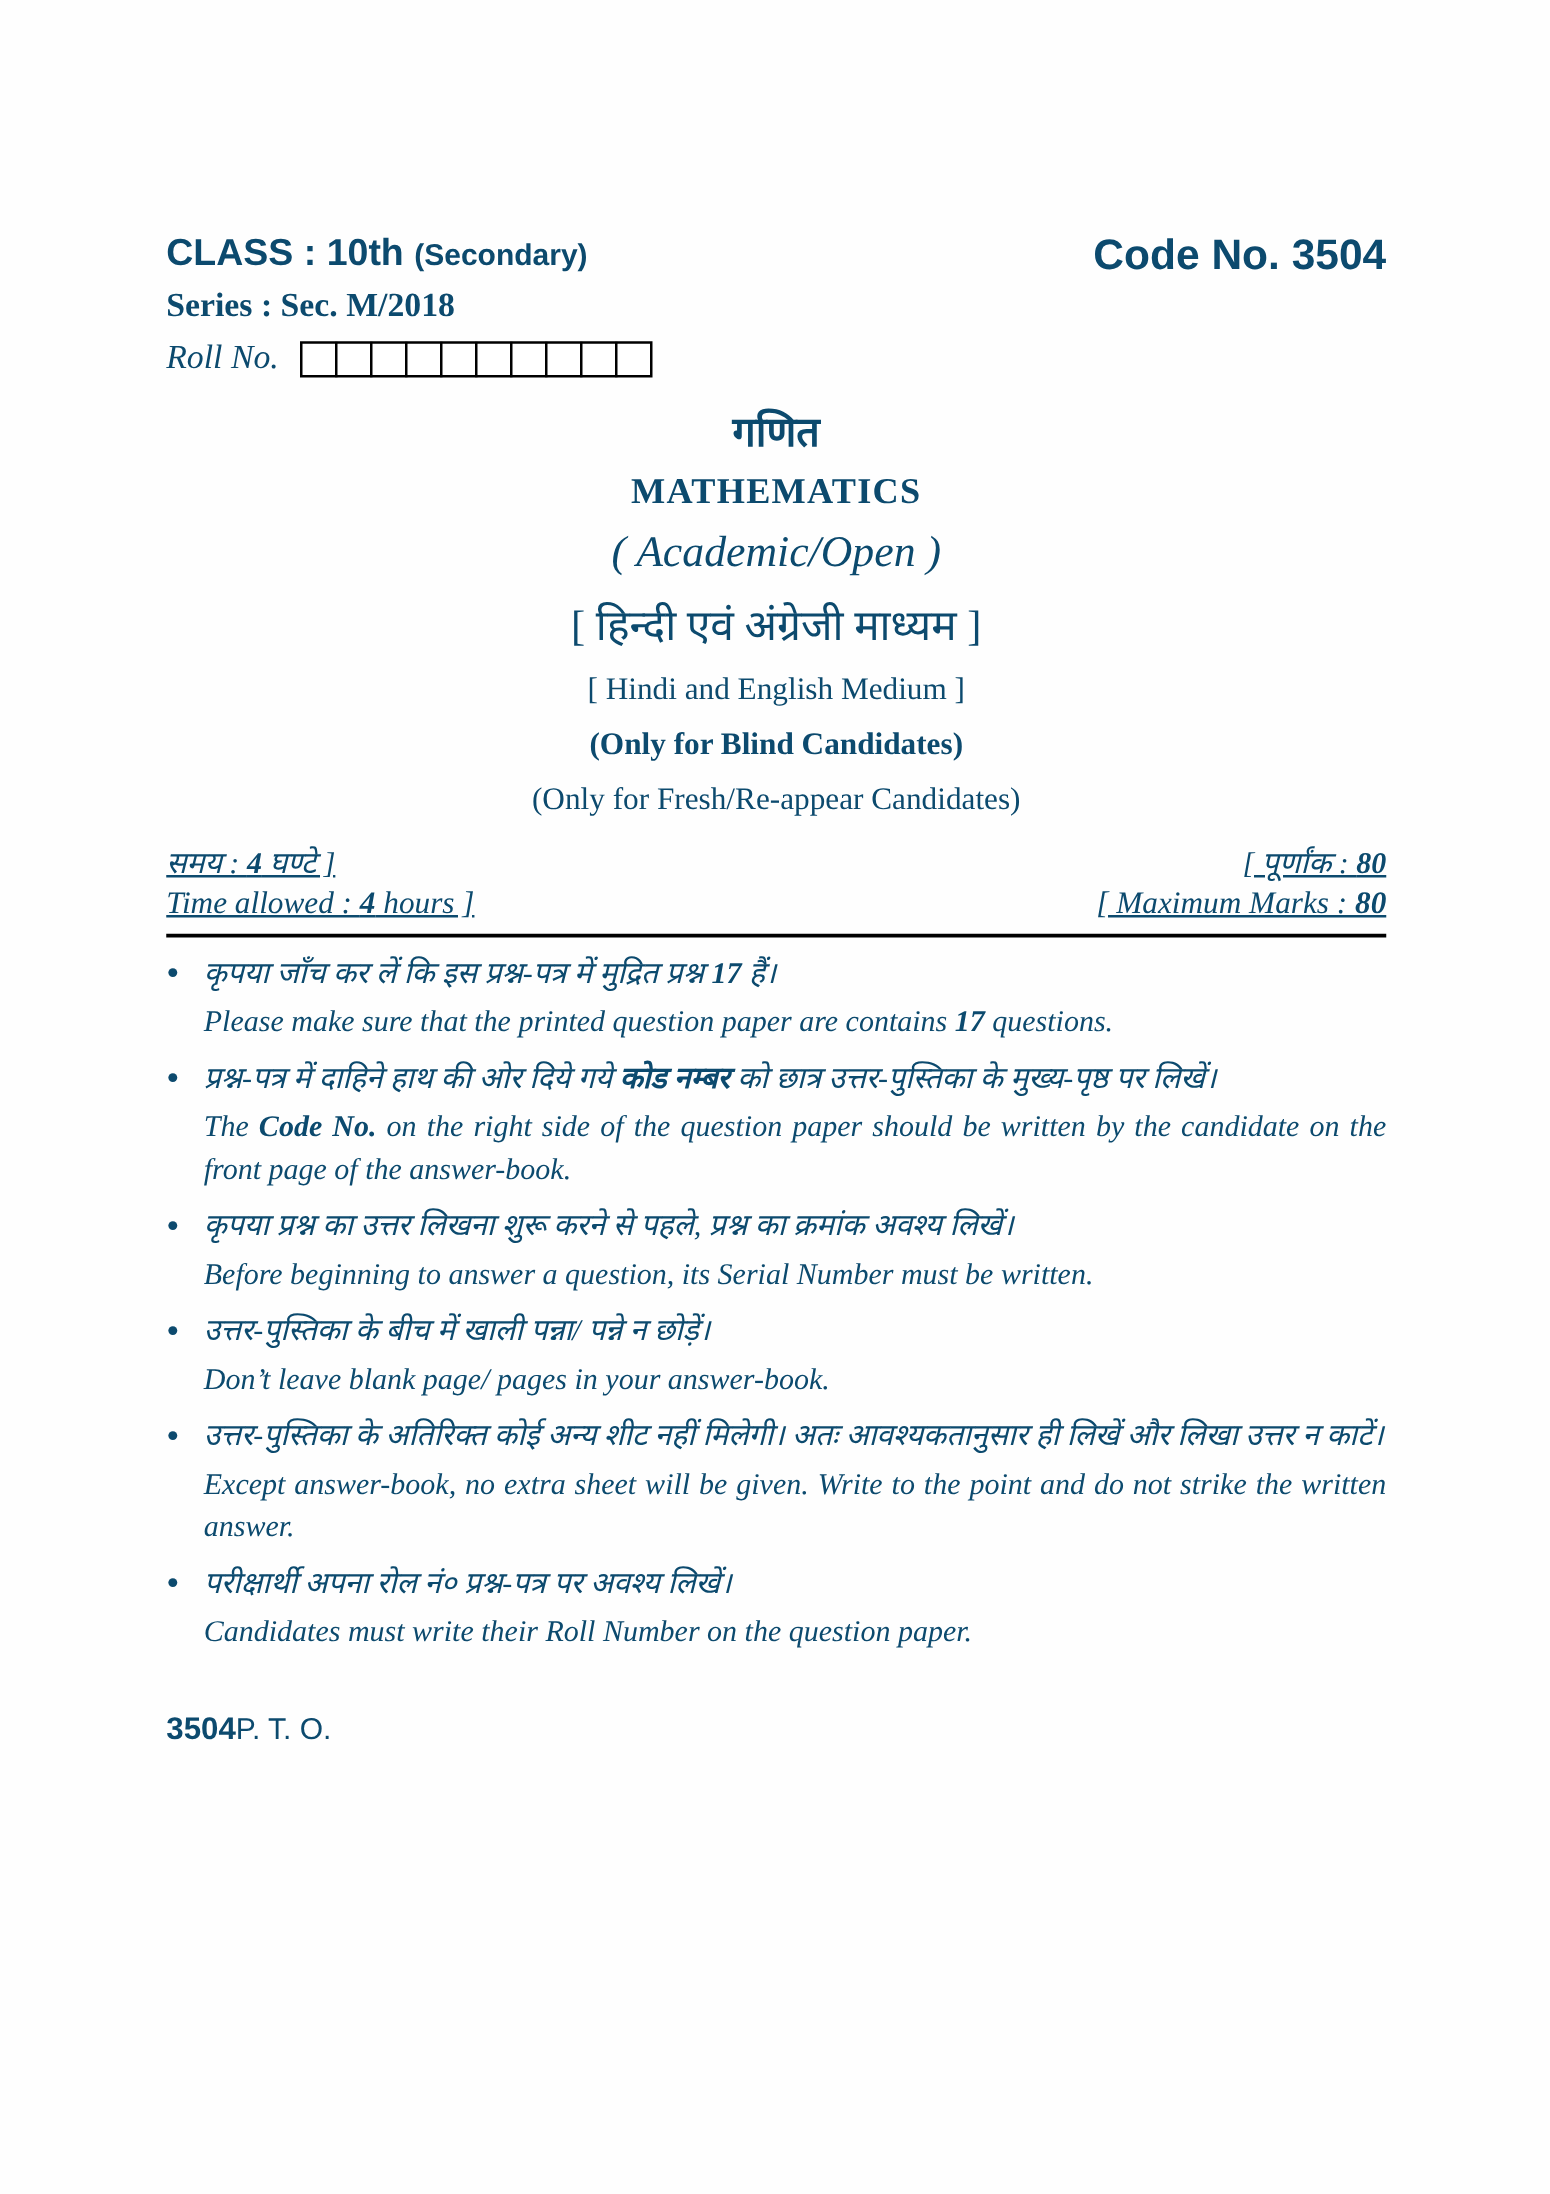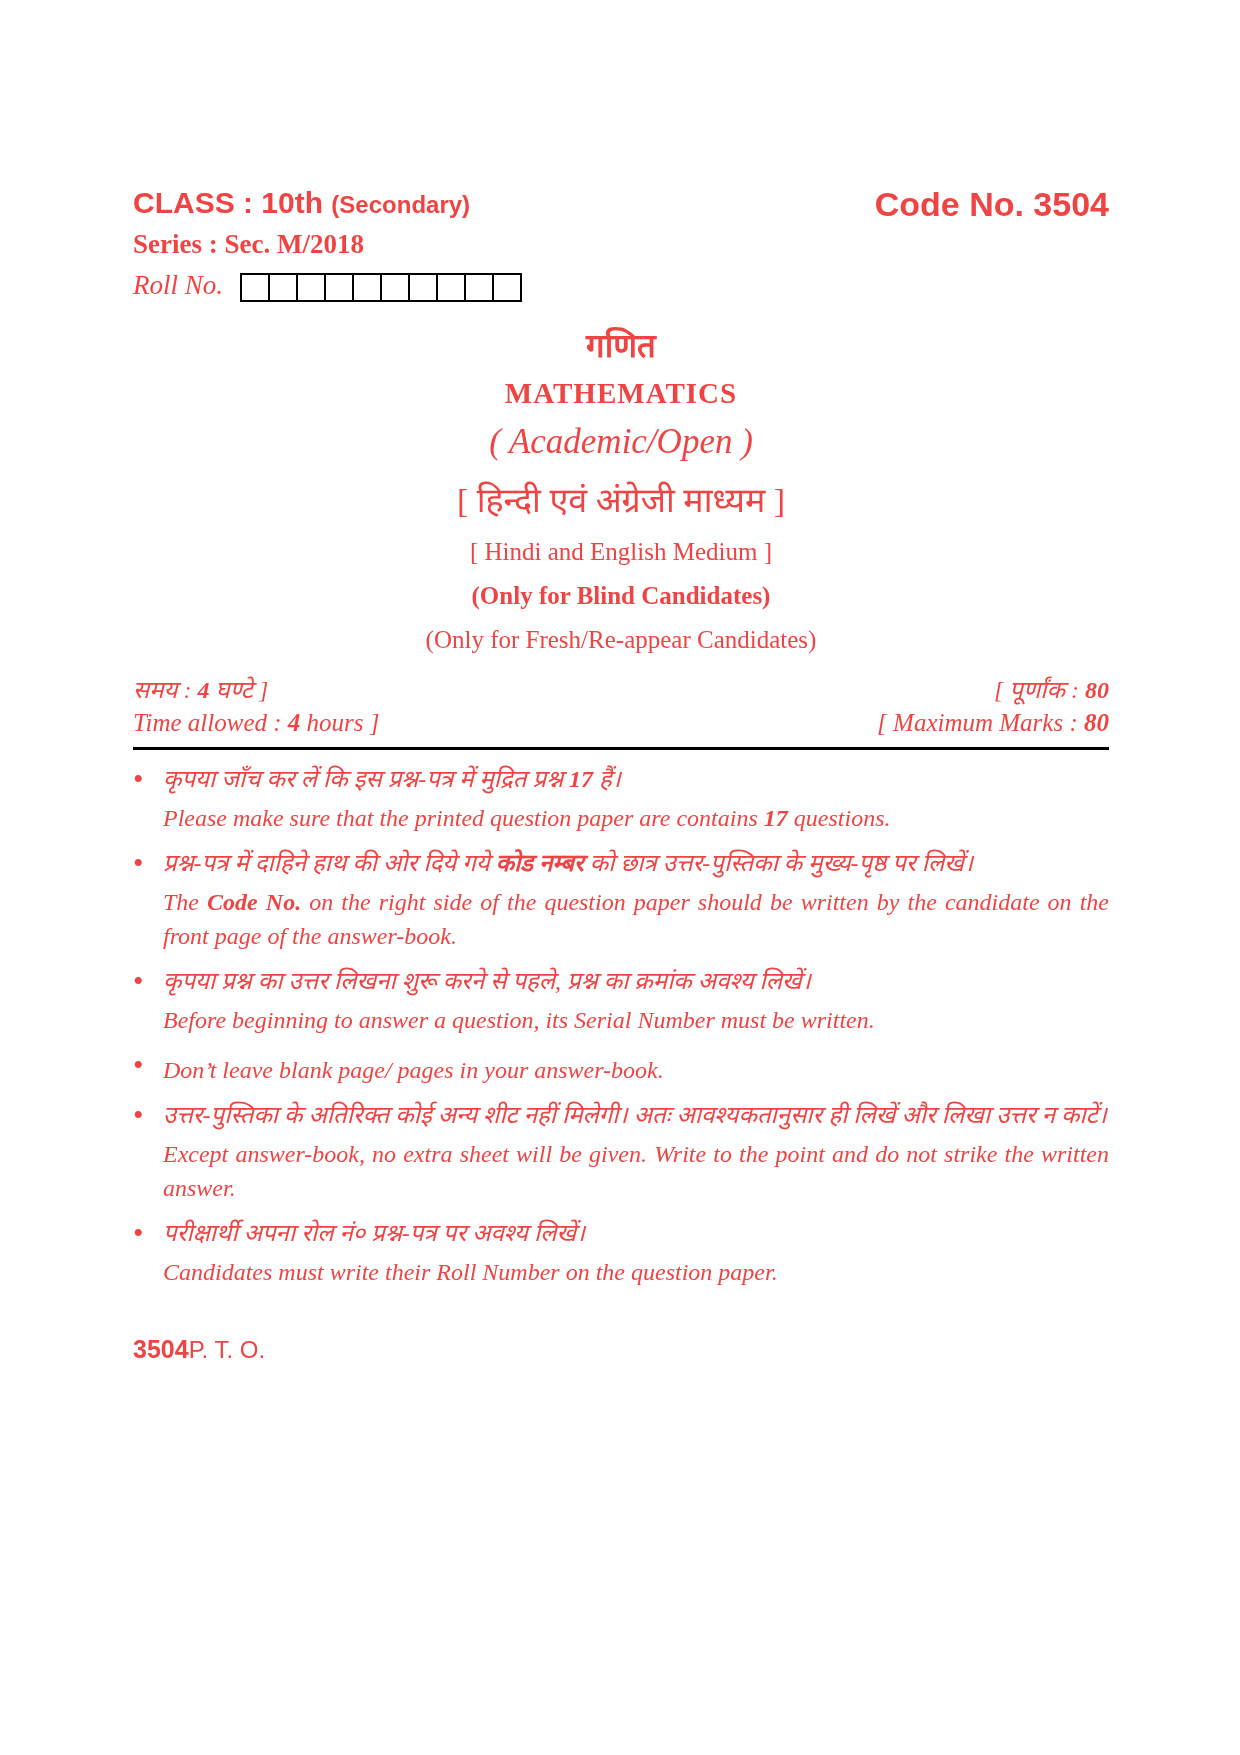--- a/index.html
+++ b/index.html
@@ -2,21 +2,21 @@
 <html><head>
 <meta charset="utf-8">
 <style>
   * { box-sizing: border-box; }
   html, body { margin: 0; padding: 0; background: #ffffff; }
   .page {
     position: relative;
     width: 1240px;
     height: 1755px;
     background: #fefefe;
-    color: #ef4444;
+    color: #0c4a6e;
     font-family: "Liberation Serif", "DejaVu Serif", serif;
     overflow: hidden;
   }
   .content {
     position: absolute;
     left: 133px;
     top: 186px;
     width: 976px;
   }
   
@@ -44,21 +44,21 @@
   
   .title-block { text-align: center; }
   .t-hindi   { font-size: 33px; margin-top: 20px; font-weight: 600; }
   .t-english { font-size: 29px; font-weight: bold; letter-spacing: 1px; margin-top: 10px; }
   .t-stream  { font-size: 35px; font-style: italic; margin-top: 12px; }
   .t-medium-hi { font-size: 34px; margin-top: 14px; }
   .t-medium-en { font-size: 25px; margin-top: 16px; }
   .t-blind   { font-size: 25px; font-weight: bold; margin-top: 16px; }
   .t-fresh   { font-size: 25px; margin-top: 16px; }
   
-  .meta-row { display: flex; justify-content: space-between; font-style: italic; }
+  .meta-row { display: flex; justify-content: space-between; font-style: italic; text-decoration: underline; }
   .hindi-meta   { margin-top: 18px; font-size: 24px; }
   .english-meta { margin-top: 4px; font-size: 25px; }
   .meta-row b { font-style: inherit; }
   .rule { border-top: 3px solid #000; margin-top: 10px; }
   
   .instructions { margin-top: 12px; }
   .inst { display: flex; margin-bottom: 11px; }
   .bullet { flex: 0 0 30px; font-size: 30px; line-height: 34px; font-style: normal; }
   .inst-body { flex: 1; }
   .inst p { margin: 0; font-size: 24px; line-height: 34px; font-style: italic; text-align: justify; }
@@ -144,20 +144,21 @@
         <span class="bullet">•</span>
         <div class="inst-body">
           <p class="hi"><span>कृपया प्रश्न का उत्तर लिखना शुरू करने से पहले, प्रश्न का क्रमांक अवश्य लिखें।</span><b></b><span></span></p>
           <p class="en"><span>Before beginning to answer a question, its Serial Number must be written.</span><b></b><span></span></p>
         </div>
       </div>
 
       <div class="inst">
         <span class="bullet">•</span>
         <div class="inst-body">
+          <p class="hi"><span>उत्तर-पुस्तिका के बीच में खाली पन्ना/ पन्ने न छोड़ें।</span><b></b><span></span></p>
           <p class="en"><span>Don’t leave blank page/ pages in your answer-book.</span><b></b><span></span></p>
         </div>
       </div>
 
       <div class="inst">
         <span class="bullet">•</span>
         <div class="inst-body">
           <p class="hi"><span>उत्तर-पुस्तिका के अतिरिक्त कोई अन्य शीट नहीं मिलेगी। अतः आवश्यकतानुसार ही लिखें और लिखा उत्तर न काटें।</span><b></b><span></span></p>
           <p class="en"><span>Except answer-book, no extra sheet will be given. Write to the point and do not strike the written answer.</span><b></b><span></span></p>
         </div>

